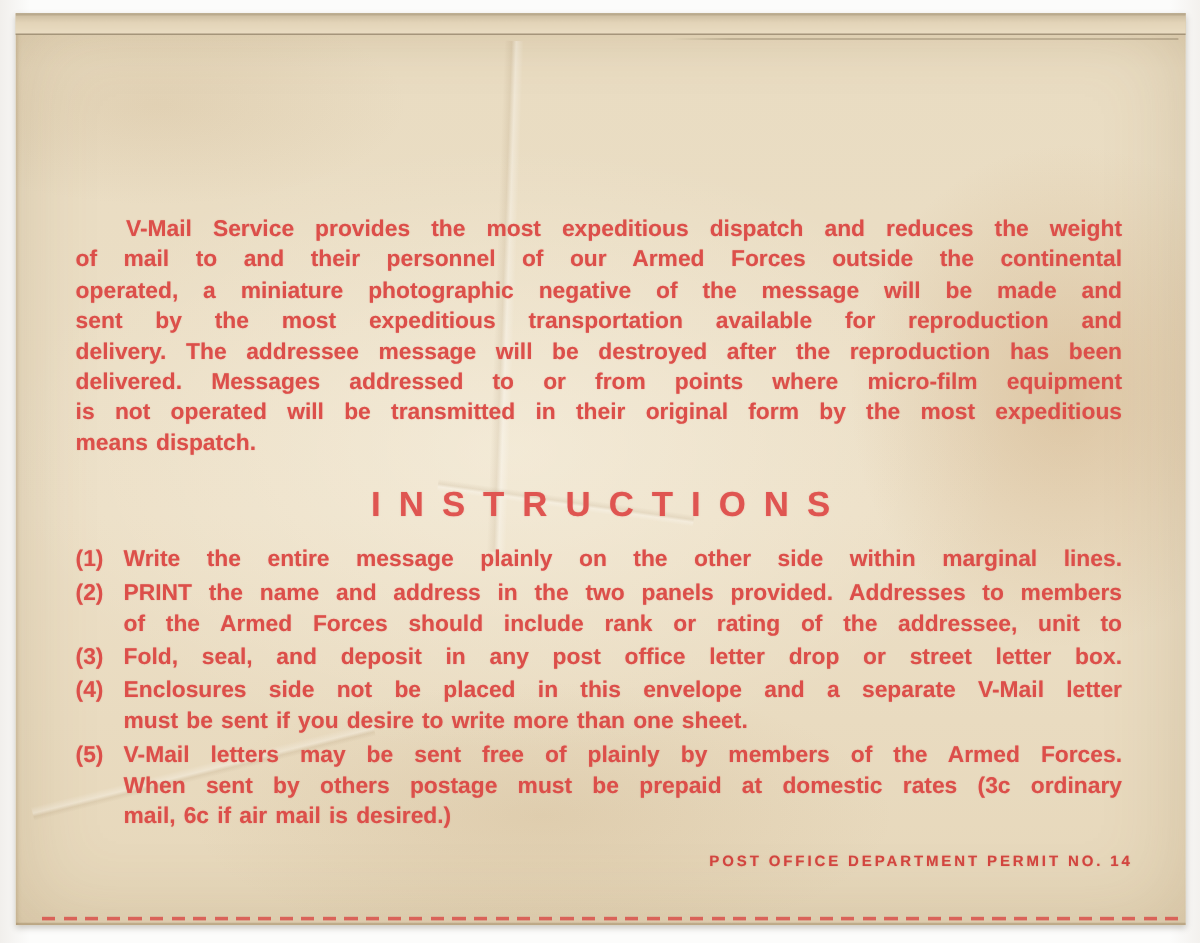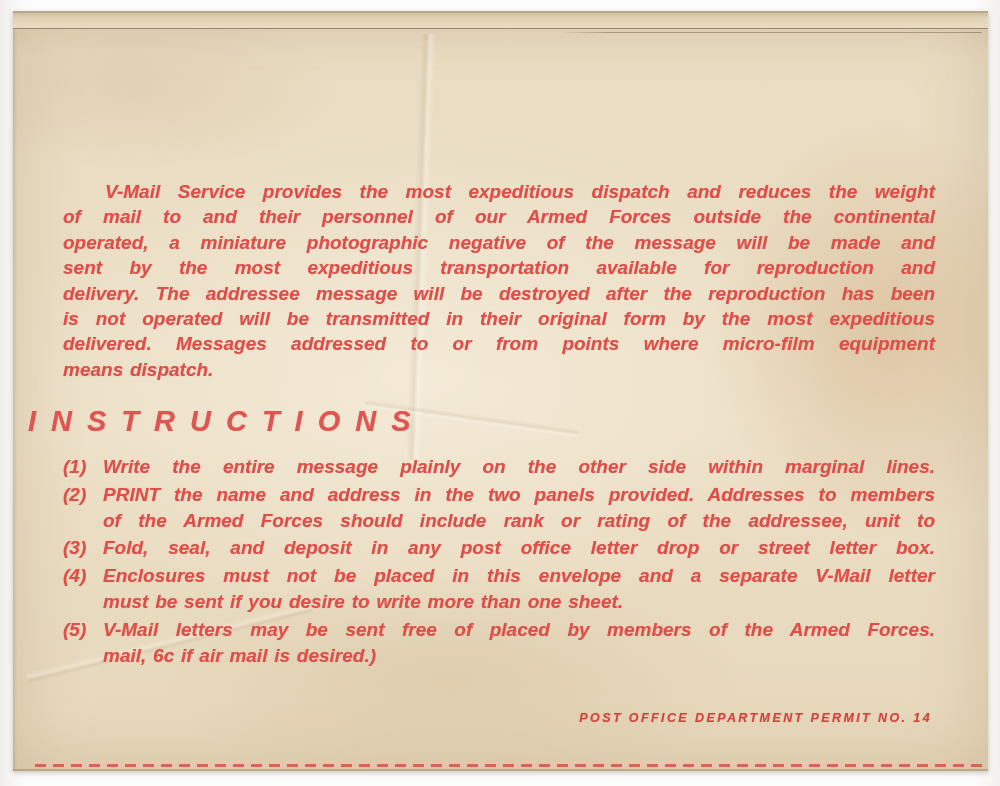--- a/index.html
+++ b/index.html
@@ -1,21 +1,21 @@
 <!DOCTYPE html>
 <html><head>
 <meta charset="utf-8">
 <style>
   html,body{margin:0;padding:0;}
   body{
     width:1000px;height:786px;overflow:hidden;
     background:linear-gradient(90deg,#f1efec 0,#fcfcfb 2.5%,#fcfcfb 97.5%,#f3f1ee 100%);
     font-family:"Liberation Sans",sans-serif;
   }
-  .scan{position:relative;width:1000px;height:596px;font-style:italic;}
+  .scan{position:relative;width:1000px;height:596px;}
 
   
   .envelope{
     position:absolute;left:13px;top:11px;width:975px;height:760px;
     background:
       radial-gradient(ellipse 260px 300px at 90% 42%, rgba(188,142,88,.30), rgba(188,142,88,0) 70%),
       radial-gradient(ellipse 420px 160px at 45% 88%, rgba(170,132,82,.14), rgba(170,132,82,0) 70%),
       radial-gradient(ellipse 300px 120px at 12% 10%, rgba(170,132,82,.13), rgba(170,132,82,0) 70%),
       radial-gradient(ellipse 560px 340px at 42% 48%, rgba(255,252,242,.38), rgba(255,252,242,0) 75%),
       linear-gradient(180deg,#e2d3b6 0,#e9dcc2 6%,#ecdfc6 55%,#e6d7ba 100%);
@@ -66,34 +66,34 @@
   .intro{
     position:absolute;left:50px;right:53px;top:168px;
     font-size:19px;font-weight:bold;line-height:25.4px;word-spacing:1.5px;
   }
   .line{white-space:nowrap;}
   .line.j{white-space:normal;text-align:justify;text-align-last:justify;}
   .indent{text-indent:42px;}
 
   .heading{
     position:absolute;left:0;right:0;top:394px;
-    font-size:29px;font-weight:bold;letter-spacing:15px;
+    text-align:center;font-size:29px;font-weight:bold;letter-spacing:15px;
     text-indent:15px;color:#df5551;text-shadow:0 0 1px rgba(223,85,81,.5);
   }
 
   .instructions{
     position:absolute;left:50px;right:53px;top:441px;
     font-size:19px;font-weight:bold;line-height:25.8px;word-spacing:1.5px;
   }
   .item{display:flex;margin-top:2px;}
   .item .num{flex:0 0 40px;}
   .item .lines{flex:1;min-width:0;}
 
   .permit{
-    position:absolute;right:56px;top:700px;
+    position:absolute;right:44px;top:700px;
     font-size:12.5px;font-weight:bold;letter-spacing:2.4px;
     color:#d2453f;text-shadow:0 0 1px rgba(210,69,63,.5);
   }
 </style>
 </head>
 <body>
 
 <div class="scan">
   <div class="envelope">
 
@@ -103,22 +103,22 @@
     <div class="crease crease-v"></div>
     <div class="crease crease-d1"></div>
     <div class="crease crease-d2"></div>
 
     <div class="intro ink">
       <div class="line j indent">V-Mail Service provides the most expeditious dispatch and reduces the weight</div>
       <div class="line j">of mail to and their personnel of our Armed Forces outside the continental</div>
       <div class="line j">operated, a miniature photographic negative of the message will be made and</div>
       <div class="line j">sent by the  most expeditious transportation available for reproduction and</div>
       <div class="line j">delivery.   The addressee message will be destroyed after the reproduction has been</div>
+      <div class="line j">delivered.   Messages addressed to or from points where micro-film equipment</div>
       <div class="line j">is not operated will be transmitted in their original form by the most expeditious</div>
-      <div class="line j">delivered.   Messages addressed to or from points where micro-film equipment</div>
       <div class="line">means dispatch.</div>
     </div>
 
     <div class="heading">INSTRUCTIONS</div>
 
     <div class="instructions ink">
 
       <div class="item">
         <span class="num">(1)</span>
         <div class="lines">
@@ -137,29 +137,30 @@
       <div class="item">
         <span class="num">(3)</span>
         <div class="lines">
           <div class="line j">Fold, seal, and deposit in any post office letter drop or street letter box.</div>
         </div>
       </div>
 
       <div class="item">
         <span class="num">(4)</span>
         <div class="lines">
-          <div class="line j">Enclosures must not be placed in this envelope and a separate V-Mail letter</div>
+          <div class="line j">Enclosures side not be placed in this envelope and a separate V-Mail letter</div>
           <div class="line">must be sent if you desire to write more than one sheet.</div>
         </div>
       </div>
 
       <div class="item">
         <span class="num">(5)</span>
         <div class="lines">
-          <div class="line j">V-Mail letters may be sent free of placed by members of the Armed Forces.</div>
+          <div class="line j">V-Mail letters may be sent free of plainly by members of the Armed Forces.</div>
+          <div class="line j">When sent by others postage must be prepaid at domestic rates (3c ordinary</div>
           <div class="line">mail, 6c if air mail is desired.)</div>
         </div>
       </div>
 
     </div>
 
     <div class="permit">POST OFFICE DEPARTMENT PERMIT NO. 14</div>
 
     <div class="perforation"></div>
   </div>

